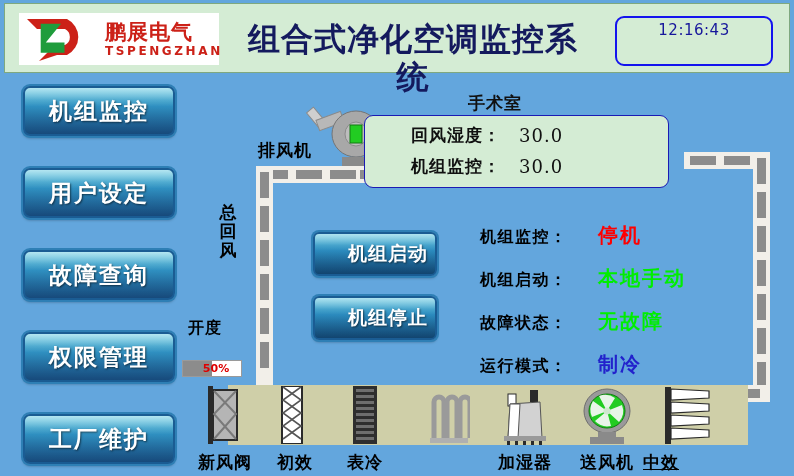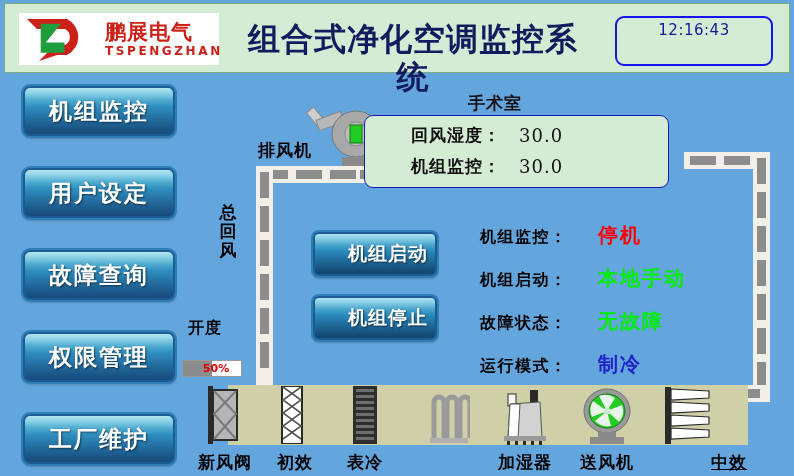--- a/index.html
+++ b/index.html
@@ -390,15 +390,15 @@
       <path d="M6 28 L44 30 L44 37 L6 39 Z"></path>
       <path d="M6 41 L44 43 L44 50 L6 52 Z"></path>
     </g>
   </svg>
 
   <div class="eqlabel" style="left:186px;width:78px;">新风阀</div>
   <div class="eqlabel" style="left:256px;width:78px;">初效</div>
   <div class="eqlabel" style="left:326px;width:78px;">表冷</div>
   <div class="eqlabel" style="left:486px;width:78px;">加湿器</div>
   <div class="eqlabel" style="left:568px;width:78px;">送风机</div>
-  <div class="eqlabel" style="left:690px;width:78px;text-decoration:underline;">中效</div>
+  <div class="eqlabel" style="left:622px;width:78px;text-decoration:underline;">中效</div>
 
 </div>
 
 </body></html>

